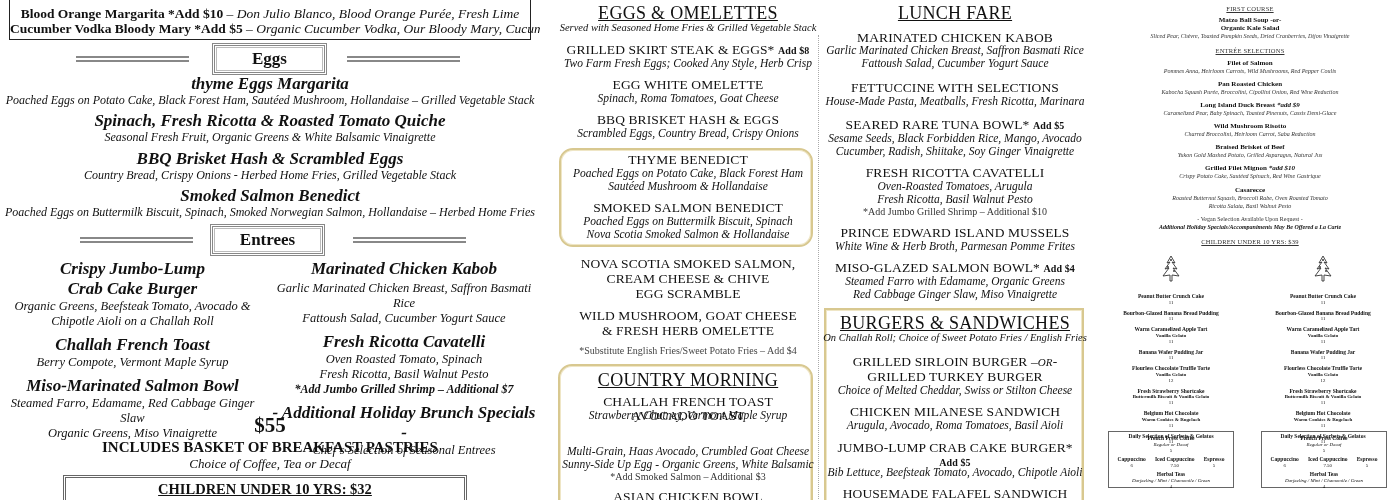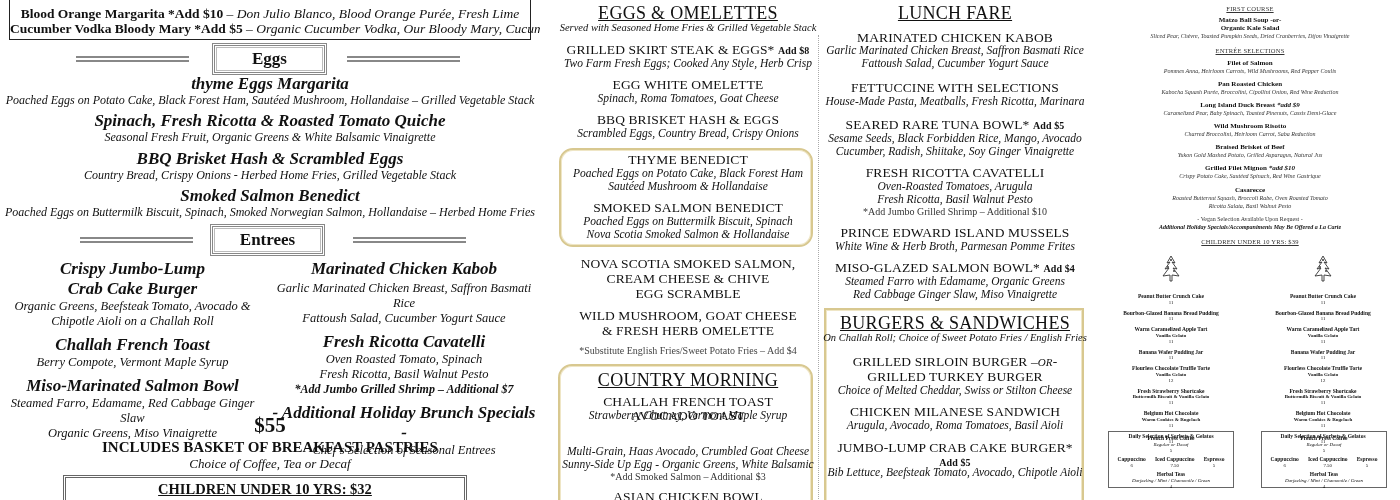--- a/index.html
+++ b/index.html
@@ -196,20 +196,21 @@
   <div class="cap" style="top:369px;">GRILLED TURKEY BURGER</div>
   <div class="ds2" style="top:384px;">Choice of Melted Cheddar, Swiss or Stilton Cheese</div>
 
   <div class="cap" style="top:404px;">CHICKEN MILANESE SANDWICH</div>
   <div class="ds2" style="top:419px;">Arugula, Avocado, Roma Tomatoes, Basil Aioli</div>
 
   <div class="cap" style="top:440px;">JUMBO-LUMP CRAB CAKE BURGER*</div>
   <div class="cap" style="top:454px;"><span class="add">Add $5</span></div>
   <div class="ds2" style="top:466px;">Bib Lettuce, Beefsteak Tomato, Avocado, Chipotle Aioli</div>
 
+  <div class="cap" style="top:486px;">HOUSEMADE FALAFEL SANDWICH</div>
 </div>
 
 <div class="panel" id="p4">
   <div class="tiny-h" style="top:5px;">FIRST COURSE</div>
   <div class="tiny-t" style="top:16px;">Matzo Ball Soup  -or-</div>
   <div class="tiny-t" style="top:24px;">Organic Kale Salad</div>
   <div class="tiny-d" style="top:33px;">Sliced Pear, Chèvre, Toasted Pumpkin Seeds, Dried Cranberries, Dijon Vinaigrette</div>
 
   <div class="tiny-h" style="top:47px;">ENTRÉE SELECTIONS</div>
   <div class="tiny-t" style="top:59px;">Filet of Salmon</div>

